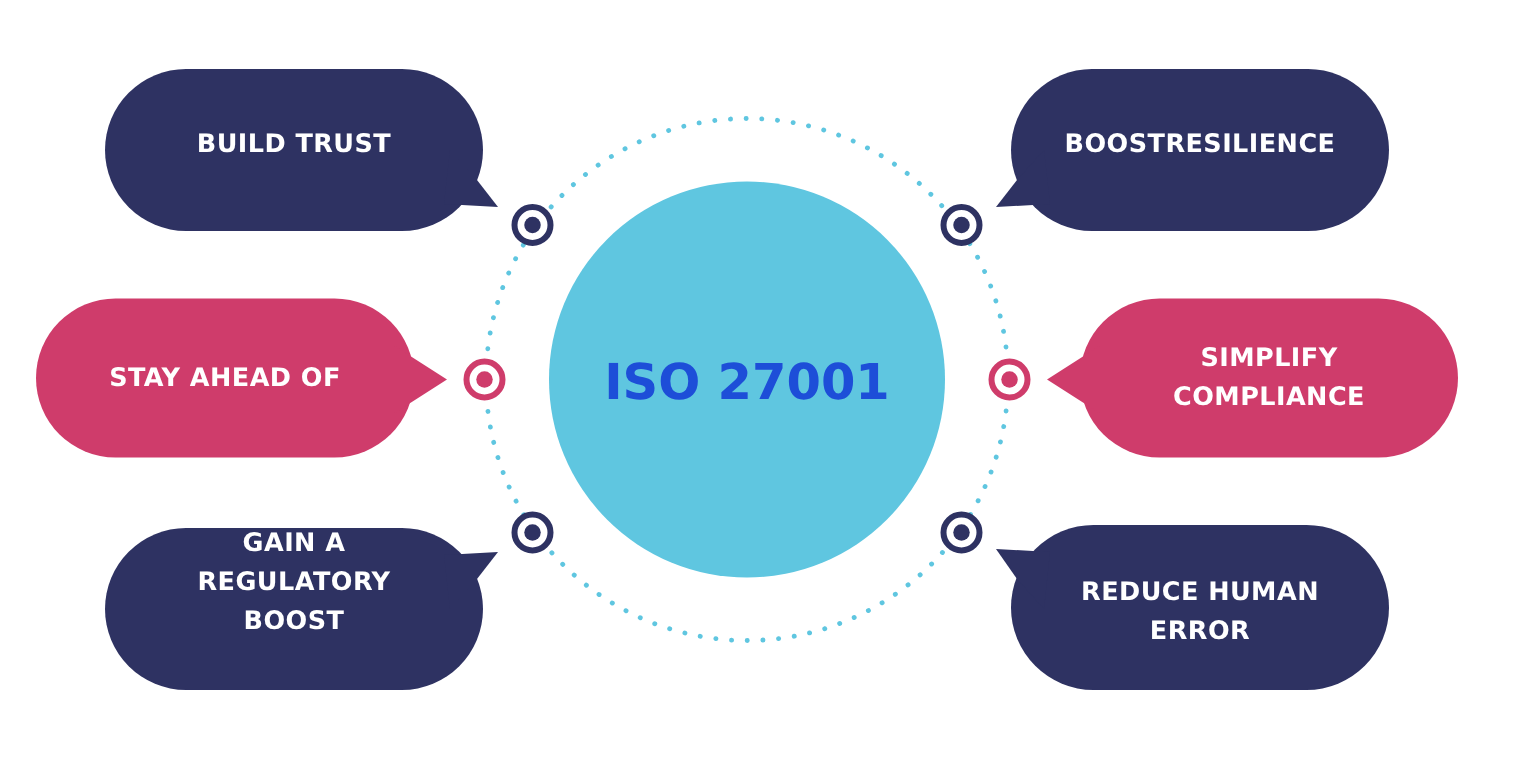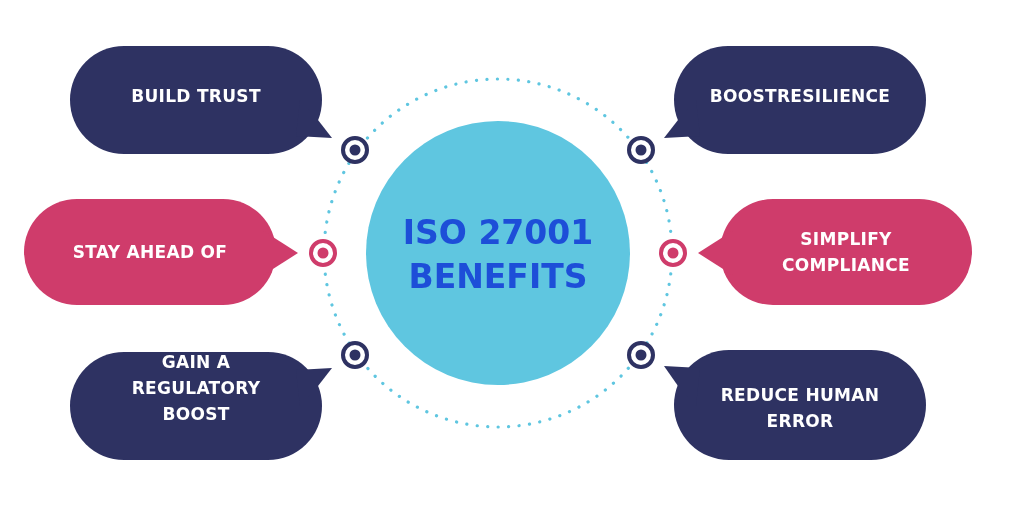--- a/index.html
+++ b/index.html
@@ -67,21 +67,20 @@
     <circle cx="355" cy="355" r="5.5" fill="#2e3262"></circle>
   </g>
   <g>
     <circle cx="641" cy="355" r="12" fill="#ffffff" stroke="#2e3262" stroke-width="4"></circle>
     <circle cx="641" cy="355" r="5.5" fill="#2e3262"></circle>
   </g>
 </svg>
 
 <div class="center-label">
   <div>ISO 27001</div>
-  <div>BENEFITS</div>
 </div>
 
 <div class="label" style="left:80px;top:46px;width:232px;height:100px;flex-direction:column;">
   <div>BUILD TRUST</div>
 </div>
 
 <div class="label" style="left:30px;top:199px;width:240px;height:106px;flex-direction:row;">
   <div>STAY AHEAD OF</div>
 </div>
 

